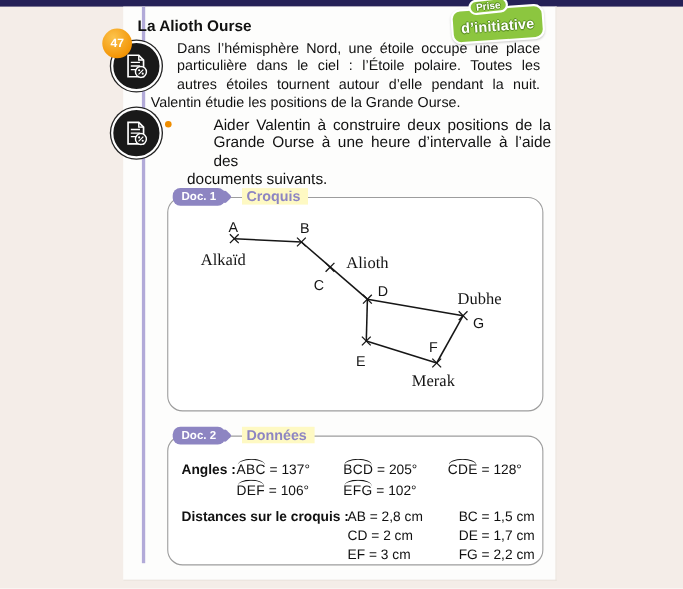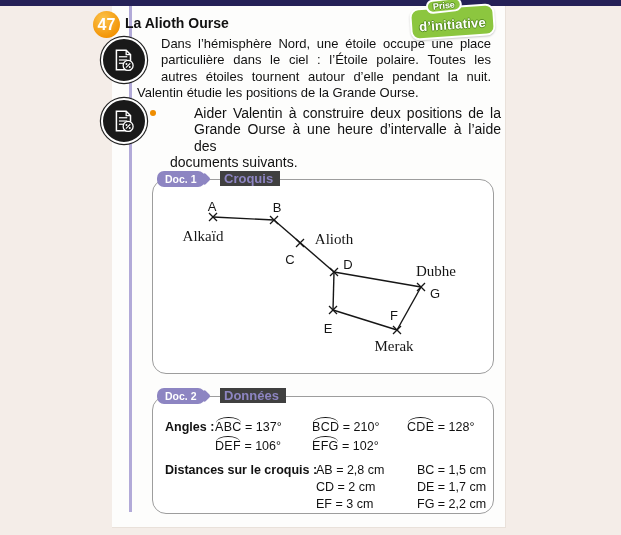--- a/index.html
+++ b/index.html
@@ -9,23 +9,23 @@
     font-family:"Liberation Sans",sans-serif;
     color:#111;
     -webkit-font-smoothing:antialiased;
   }
   .topbar{position:absolute;left:0;top:0;width:621px;height:6px;background:#252157;}
   .page{position:absolute;left:112px;top:6px;width:393px;height:521px;background:#fdfdfc;border-right:1px solid #e9e1da;border-bottom:1px solid #e9e1da;}
   .spine{position:absolute;left:129px;top:6px;width:3px;height:506px;background:#b2aad8;z-index:2;}
 
   
   .exo-num{
-    position:absolute;left:93px;top:11px;width:27px;height:27px;border-radius:50%;
+    position:absolute;left:93px;top:26px;width:27px;height:27px;border-radius:50%;
     background:radial-gradient(circle at 38% 30%, #fcc34c, #f29100 78%);
-    color:#fff;font-weight:bold;font-size:16px;display:flex;align-items:center;justify-content:center;
+    color:#fff;font-weight:bold;font-size:11px;display:flex;align-items:center;justify-content:center;
     z-index:4;
   }
   .title{position:absolute;left:125px;top:15px;font-size:14px;font-weight:bold;z-index:3;}
 
   
   .initiative{
     position:absolute;left:410px;top:6px;z-index:5;transform:rotate(-4deg);
     background:#8cc63f;border:2px solid #fff;border-radius:9px;
     padding:7px 7px 3px 7px;box-shadow:0 1px 2px rgba(0,0,0,.2);
   }
@@ -62,21 +62,21 @@
   .doc-badge{
     position:absolute;z-index:6;background:#8d85c2;color:#fff;
     font-size:10.5px;font-weight:bold;padding:1.5px 8px 2.5px 8px;border-radius:7px;
   }
   .doc-badge::after{
     content:"";position:absolute;right:-4px;top:50%;width:9px;height:9px;
     background:#8d85c2;border-radius:2px;transform:translateY(-50%) rotate(45deg);z-index:-1;
   }
   .doc-title{
     position:absolute;z-index:6;color:#8d85c2;font-weight:bold;font-size:13px;
-    background:#404040;padding:0 7px 0 4px;
+    background:#fef9c3;padding:0 7px 0 4px;
   }
   .badge1{left:157px;top:171px;} .title1{left:220px;top:171px;}
   .badge2{left:157px;top:388px;} .title2{left:220px;top:388px;}
 
   
   .diagram{position:absolute;left:152px;top:179px;width:340px;height:193px;z-index:1;}
   .seg{stroke:#161616;stroke-width:1.4px;}
   .cross{stroke:#161616;stroke-width:1.2px;}
   .ptlabel{font-family:"Liberation Sans",sans-serif;font-size:13px;fill:#161616;text-anchor:middle;}
   .starlabel{font-family:"Liberation Serif",serif;font-size:15px;fill:#161616;text-anchor:middle;}
@@ -183,21 +183,21 @@
       <text x="51" y="62" class="starlabel">Alkaïd</text>
       <text x="182" y="65" class="starlabel">Alioth</text>
       <text x="284" y="97" class="starlabel">Dubhe</text>
       <text x="242" y="172" class="starlabel">Merak</text>
     </svg>
 </div>
 
 <div class="docbox box2">
   <span class="d2item d2label" style="left:12px;top:23px">Angles :</span>
   <span class="d2item" style="left:62px;top:23px"><span class="hat">ABC</span> <span>= 137°</span></span>
-  <span class="d2item" style="left:159px;top:23px"><span class="hat">BCD</span> <span>= 210°</span></span>
+  <span class="d2item" style="left:159px;top:23px"><span class="hat">BCD</span> <span>= 205°</span></span>
   <span class="d2item" style="left:254px;top:23px"><span class="hat">CDE</span> <span>= 128°</span></span>
   <span class="d2item" style="left:62px;top:42px"><span class="hat">DEF</span> <span>= 106°</span></span>
   <span class="d2item" style="left:159px;top:42px"><span class="hat">EFG</span> <span>= 102°</span></span>
 
   <span class="d2item d2label" style="left:12px;top:66px">Distances sur le croquis :</span>
   <span class="d2item" style="left:163px;top:66px">AB = 2,8 cm</span>
   <span class="d2item" style="left:264px;top:66px">BC = 1,5 cm</span>
   <span class="d2item" style="left:163px;top:83px">CD = 2 cm</span>
   <span class="d2item" style="left:264px;top:83px">DE = 1,7 cm</span>
   <span class="d2item" style="left:163px;top:100px">EF = 3 cm</span>

